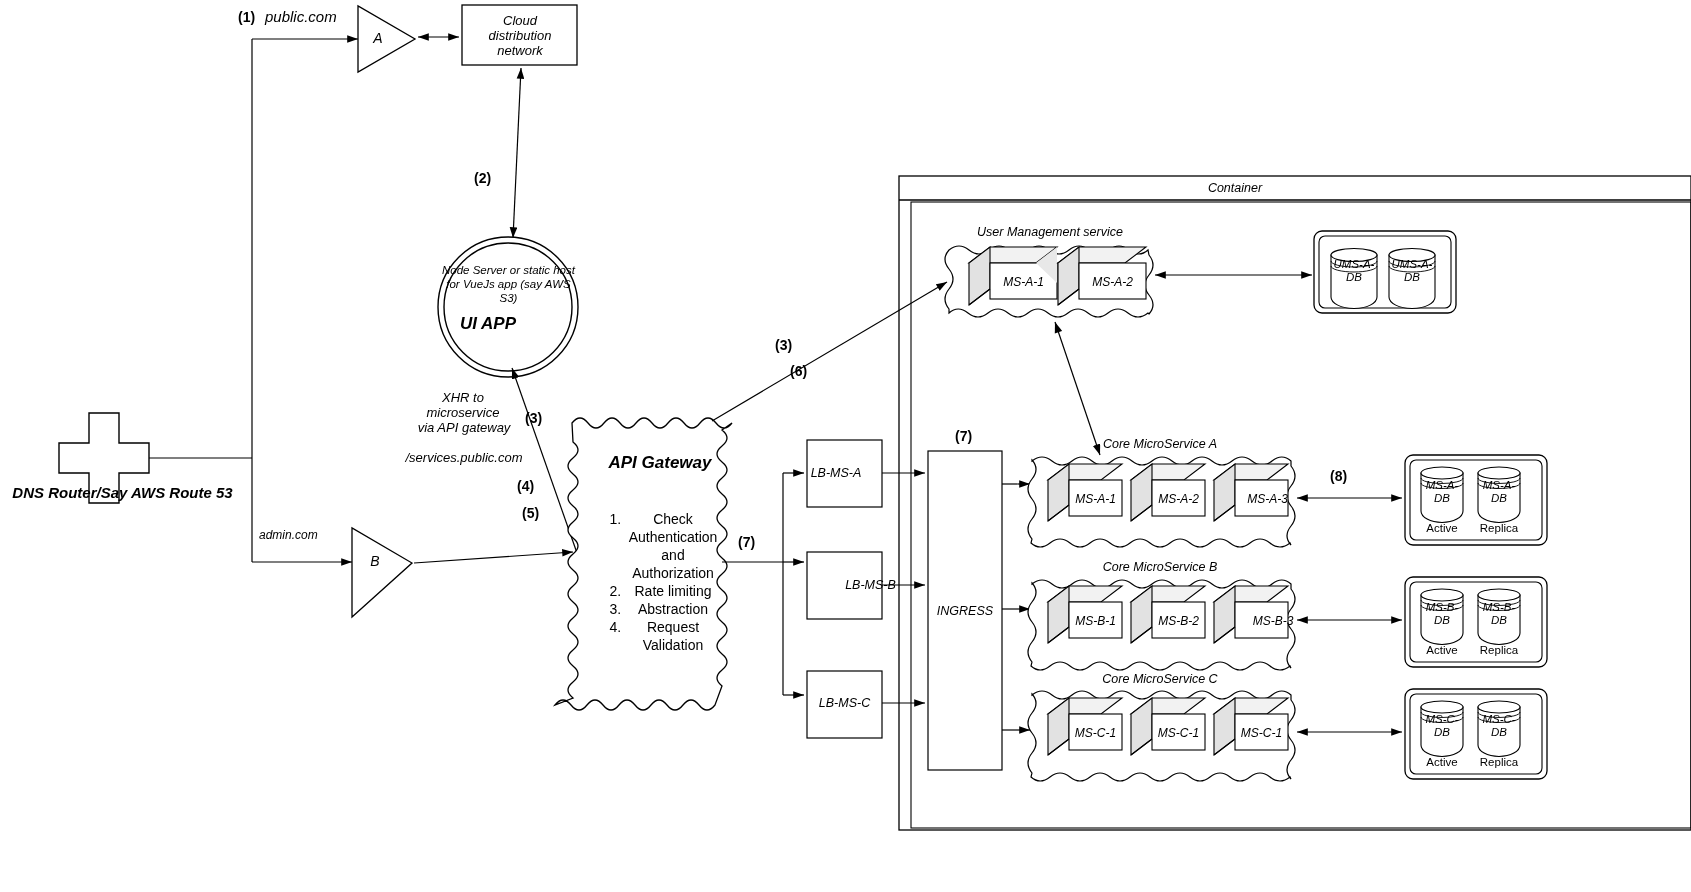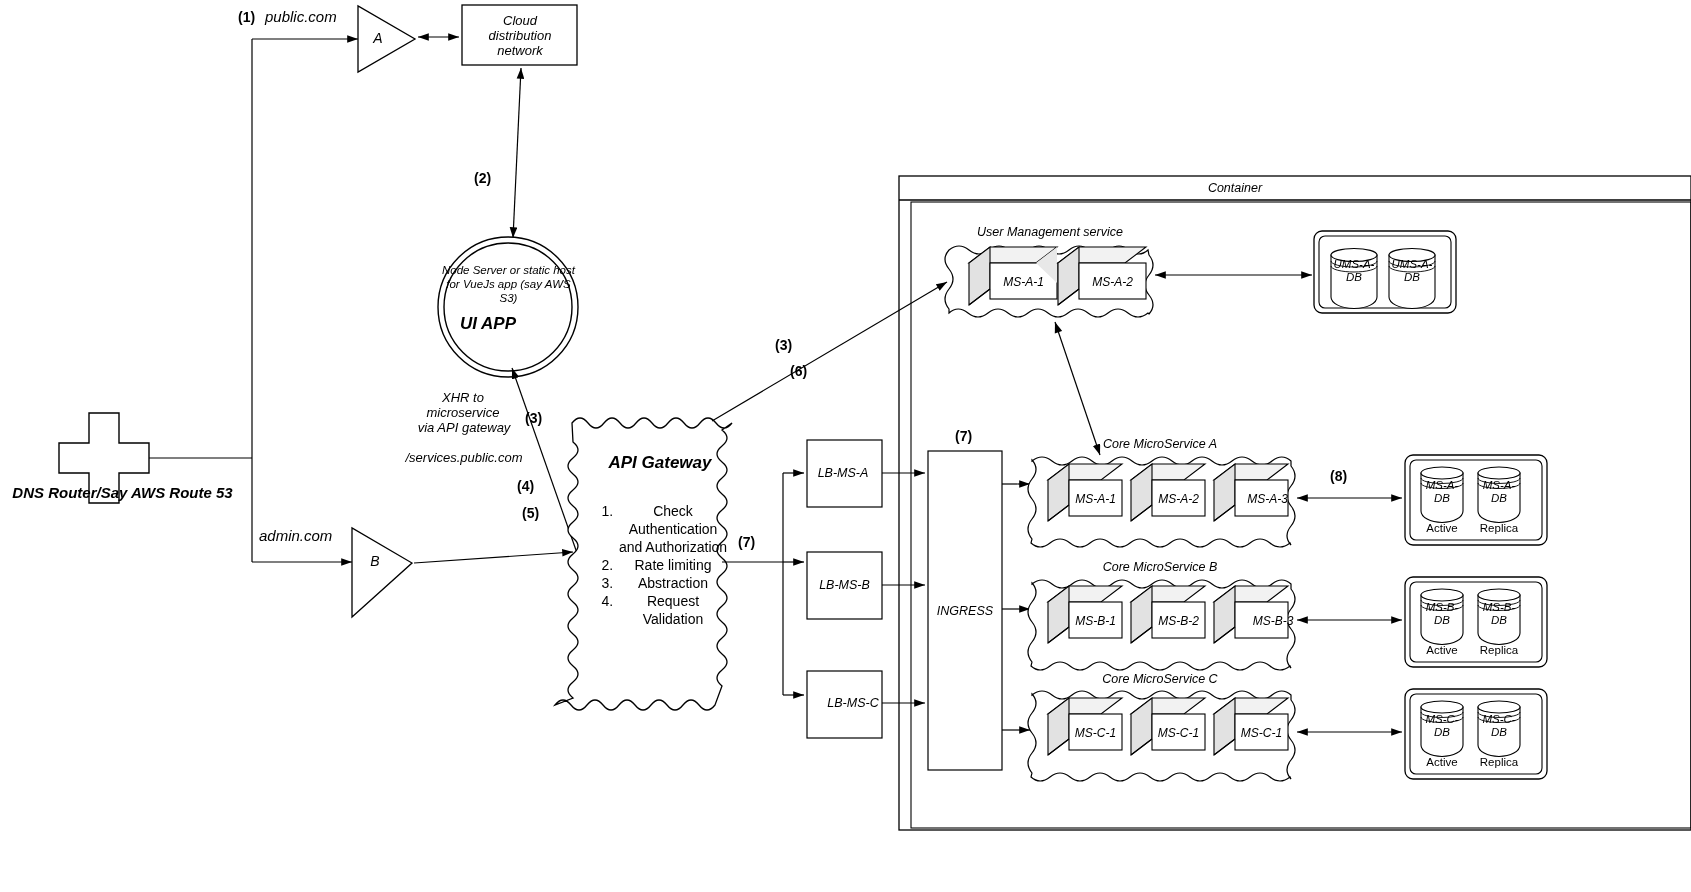--- a/index.html
+++ b/index.html
@@ -47,21 +47,21 @@
     font-weight: bold;
   }
   .gw-list {
     position: absolute;
     font-size: 14px;
     line-height: 18px;
     text-align: center;
     color: #000;
   }
   .gw-list ol {
-    margin: 4px;
+    margin: 12px;
     padding-left: 28px;
     text-align: center;
   }
   .gw-list li {
     text-align: center;
     margin-bottom: 0px;
   }
   .db-sub {
     position: absolute;
     font-size: 11.5px;
@@ -413,21 +413,21 @@
       <path d="M1478,717 a21,5.5 0 0 0 42,0" fill="none" stroke="#000" stroke-width="0.9"></path>
     </g>
   </svg>
 
   <div class="lbl bold" style="left:0px; top:485px; width:245px; font-size:15px;">DNS Router/Say AWS Route 53</div>
 
   <div class="step" style="left:238px; top:9px;">(1)</div>
 
   <div class="lbl" style="left:265px; top:9px; width:90px; font-size:15px; text-align:left;">public.com</div>
 
-  <div class="lbl" style="left:259px; top:528px; width:90px; font-size:15px; text-align:left;">admin.com</div>
+  <div class="lbl" style="left:259px; top:528px; width:90px; font-size:12px; text-align:left;">admin.com</div>
 
   <div class="lbl" style="left:363px; top:31px; width:30px; font-size:14px;">A</div>
 
   <div class="lbl" style="left:360px; top:554px; width:30px; font-size:14px;">B</div>
 
   <div class="lbl" style="left:465px; top:13px; width:110px;">Cloud
 distribution
 network</div>
 
   <div class="step" style="left:474px; top:170px;">(2)</div>
@@ -455,23 +455,23 @@
     <ol>
       <li>Check Authentication and Authorization</li>
       <li>Rate limiting</li>
       <li>Abstraction</li>
       <li>Request Validation</li>
     </ol>
   </div>
 
   <div class="step" style="left:738px; top:534px;">(7)</div>
 
-  <div class="lbl" style="left:807px; top:466px; width:58px; font-size:12.5px;margin-left:7px;">LB-MS-A</div>
-  <div class="lbl" style="left:807px; top:578px; width:75px; font-size:12.5px;">LB-MS-B</div>
-  <div class="lbl" style="left:807px; top:696px; width:92px; font-size:12.5px;">LB-MS-C</div>
+  <div class="lbl" style="left:807px; top:466px; width:58px; font-size:12.5px;">LB-MS-A</div>
+  <div class="lbl" style="left:807px; top:578px; width:75px; font-size:12.5px;padding-left:26px;">LB-MS-B</div>
+  <div class="lbl" style="left:807px; top:696px; width:75px; font-size:12.5px;">LB-MS-C</div>
 
   <div class="step" style="left:955px; top:428px;">(7)</div>
 
   <div class="lbl" style="left:928px; top:604px; width:74px; font-size:12.5px;">INGRESS</div>
 
   <div class="lbl" style="left:1110px; top:181px; width:250px; font-size:12.5px;">Container</div>
 
   <div class="lbl" style="left:950px; top:225px; width:200px; font-size:12.5px;">User Management service</div>
 
   <div class="lbl" style="left:990px; top:275px; width:67px; font-size:12px;">MS-A-1</div>

